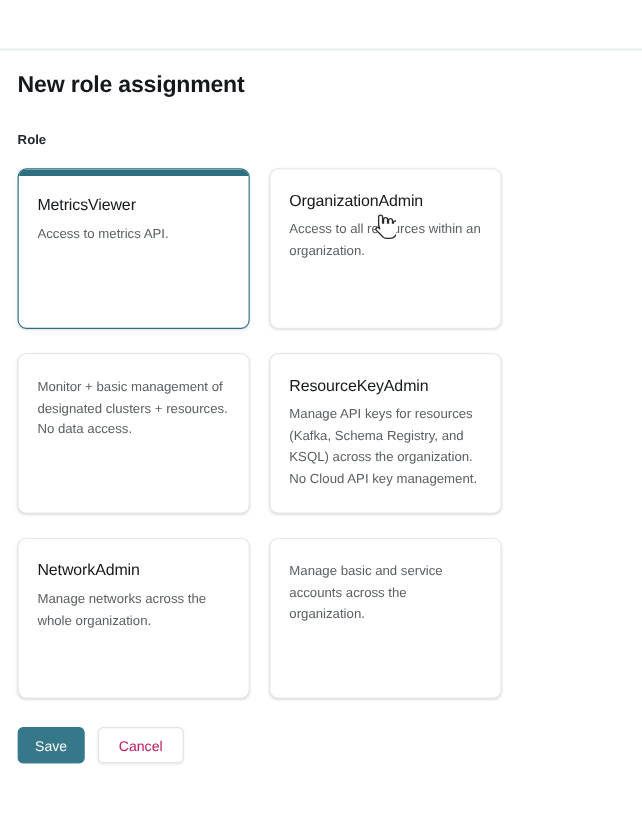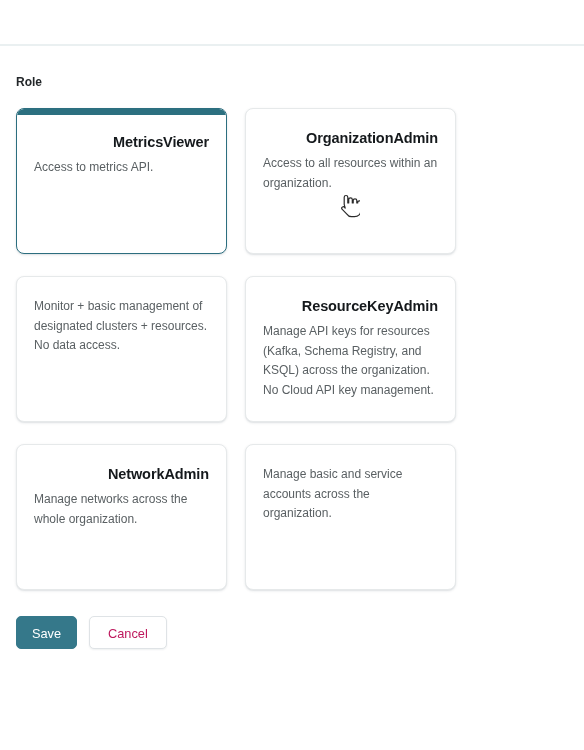--- a/index.html
+++ b/index.html
@@ -90,25 +90,24 @@
     right: 0;
     height: 6px;
     background: #2c7080;
     border-top-left-radius: 7px;
     border-top-right-radius: 7px;
   }
 
   .card-title {
     font-size: 14.5px;
     line-height: 19px;
-    font-weight: bold;
+    font-weight: normal;
     color: #15191c;
     margin: 0 0 6px 0;
     letter-spacing: -0.1px;
-    text-align: right;
   }
 
   .card-desc {
     font-size: 12px;
     line-height: 19.5px;
     color: #5a6063;
     margin: 0;
   }
 
   .actions {
@@ -158,20 +157,21 @@
     pointer-events: none;
   }
 </style>
 </head>
 <body>
 
 <div class="top-divider"></div>
 
 <div class="page">
 
+  <h1 class="page-title">New role assignment</h1>
 
   <div class="field-label">Role</div>
 
   <div class="card-grid">
 
     <div class="role-card selected">
       <div class="card-accent"></div>
       <div class="card-title">MetricsViewer</div>
       <div class="card-desc">Access to metrics API.</div>
     </div>

